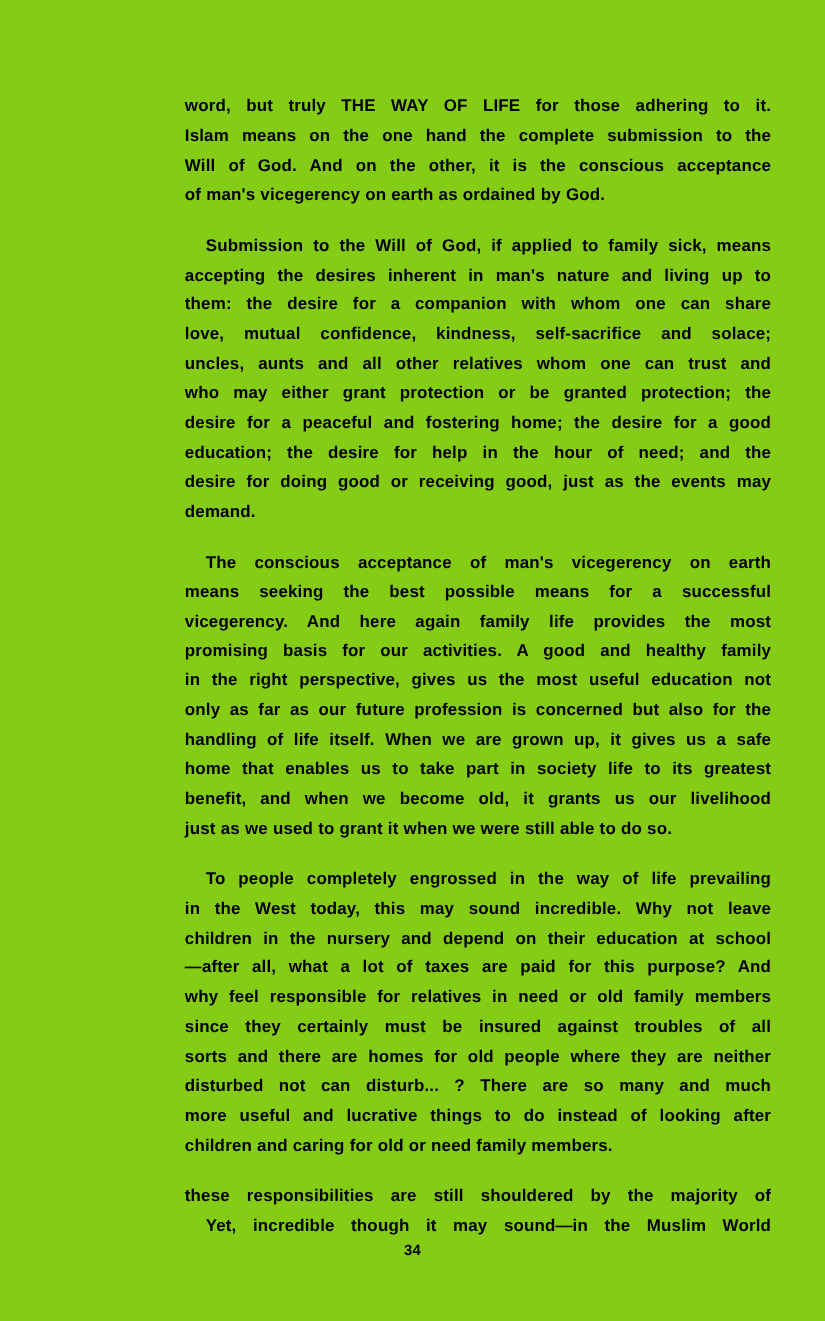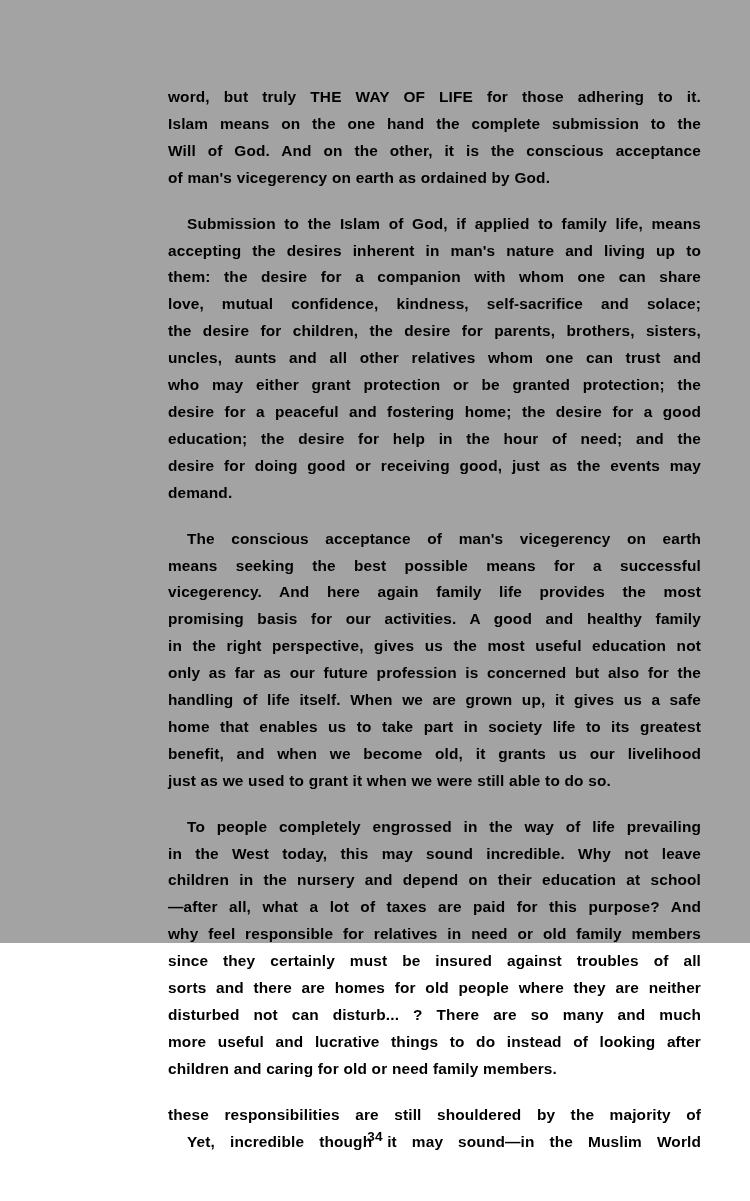--- a/index.html
+++ b/index.html
@@ -14,22 +14,22 @@
     overflow: hidden;
     font-family: "Liberation Sans", sans-serif;
     color: #000000;
   }
 
   .page {
     position: absolute;
     left: 0;
     top: 0;
     width: 750px;
-    height: 943px;
-    background: #a3a3a3;
+    height: 1201px;
+    background: #84cc16;
   }
 
   .text-column {
     position: absolute;
     left: 168px;
     top: 84px;
     width: 533px;
   }
 
   .para {
@@ -78,25 +78,24 @@
   <div class="text-column">
 
     <p class="para">
       <span class="line">word, but truly THE WAY OF LIFE for those adhering to it.</span>
       <span class="line">Islam means on the one hand the complete submission to the</span>
       <span class="line">Will of God. And on the other, it is the conscious acceptance</span>
       <span class="line last">of man's vicegerency on earth as ordained by God.</span>
     </p>
 
     <p class="para">
-      <span class="line indent">Submission to the Islam of God, if applied to family life, means</span>
+      <span class="line indent">Submission to the Will of God, if applied to family sick, means</span>
       <span class="line">accepting the desires inherent in man's nature and living up to</span>
       <span class="line">them: the desire for a companion with whom one can share</span>
       <span class="line">love, mutual confidence, kindness, self-sacrifice and solace;</span>
-      <span class="line">the desire for children, the desire for parents, brothers, sisters,</span>
       <span class="line">uncles, aunts and all other relatives whom one can trust and</span>
       <span class="line">who may either grant protection or be granted protection; the</span>
       <span class="line">desire for a peaceful and fostering home; the desire for a good</span>
       <span class="line">education; the desire for help in the hour of need; and the</span>
       <span class="line">desire for doing good or receiving good, just as the events may</span>
       <span class="line last">demand.</span>
     </p>
 
     <p class="para">
       <span class="line indent">The conscious acceptance of man's vicegerency on earth</span>

